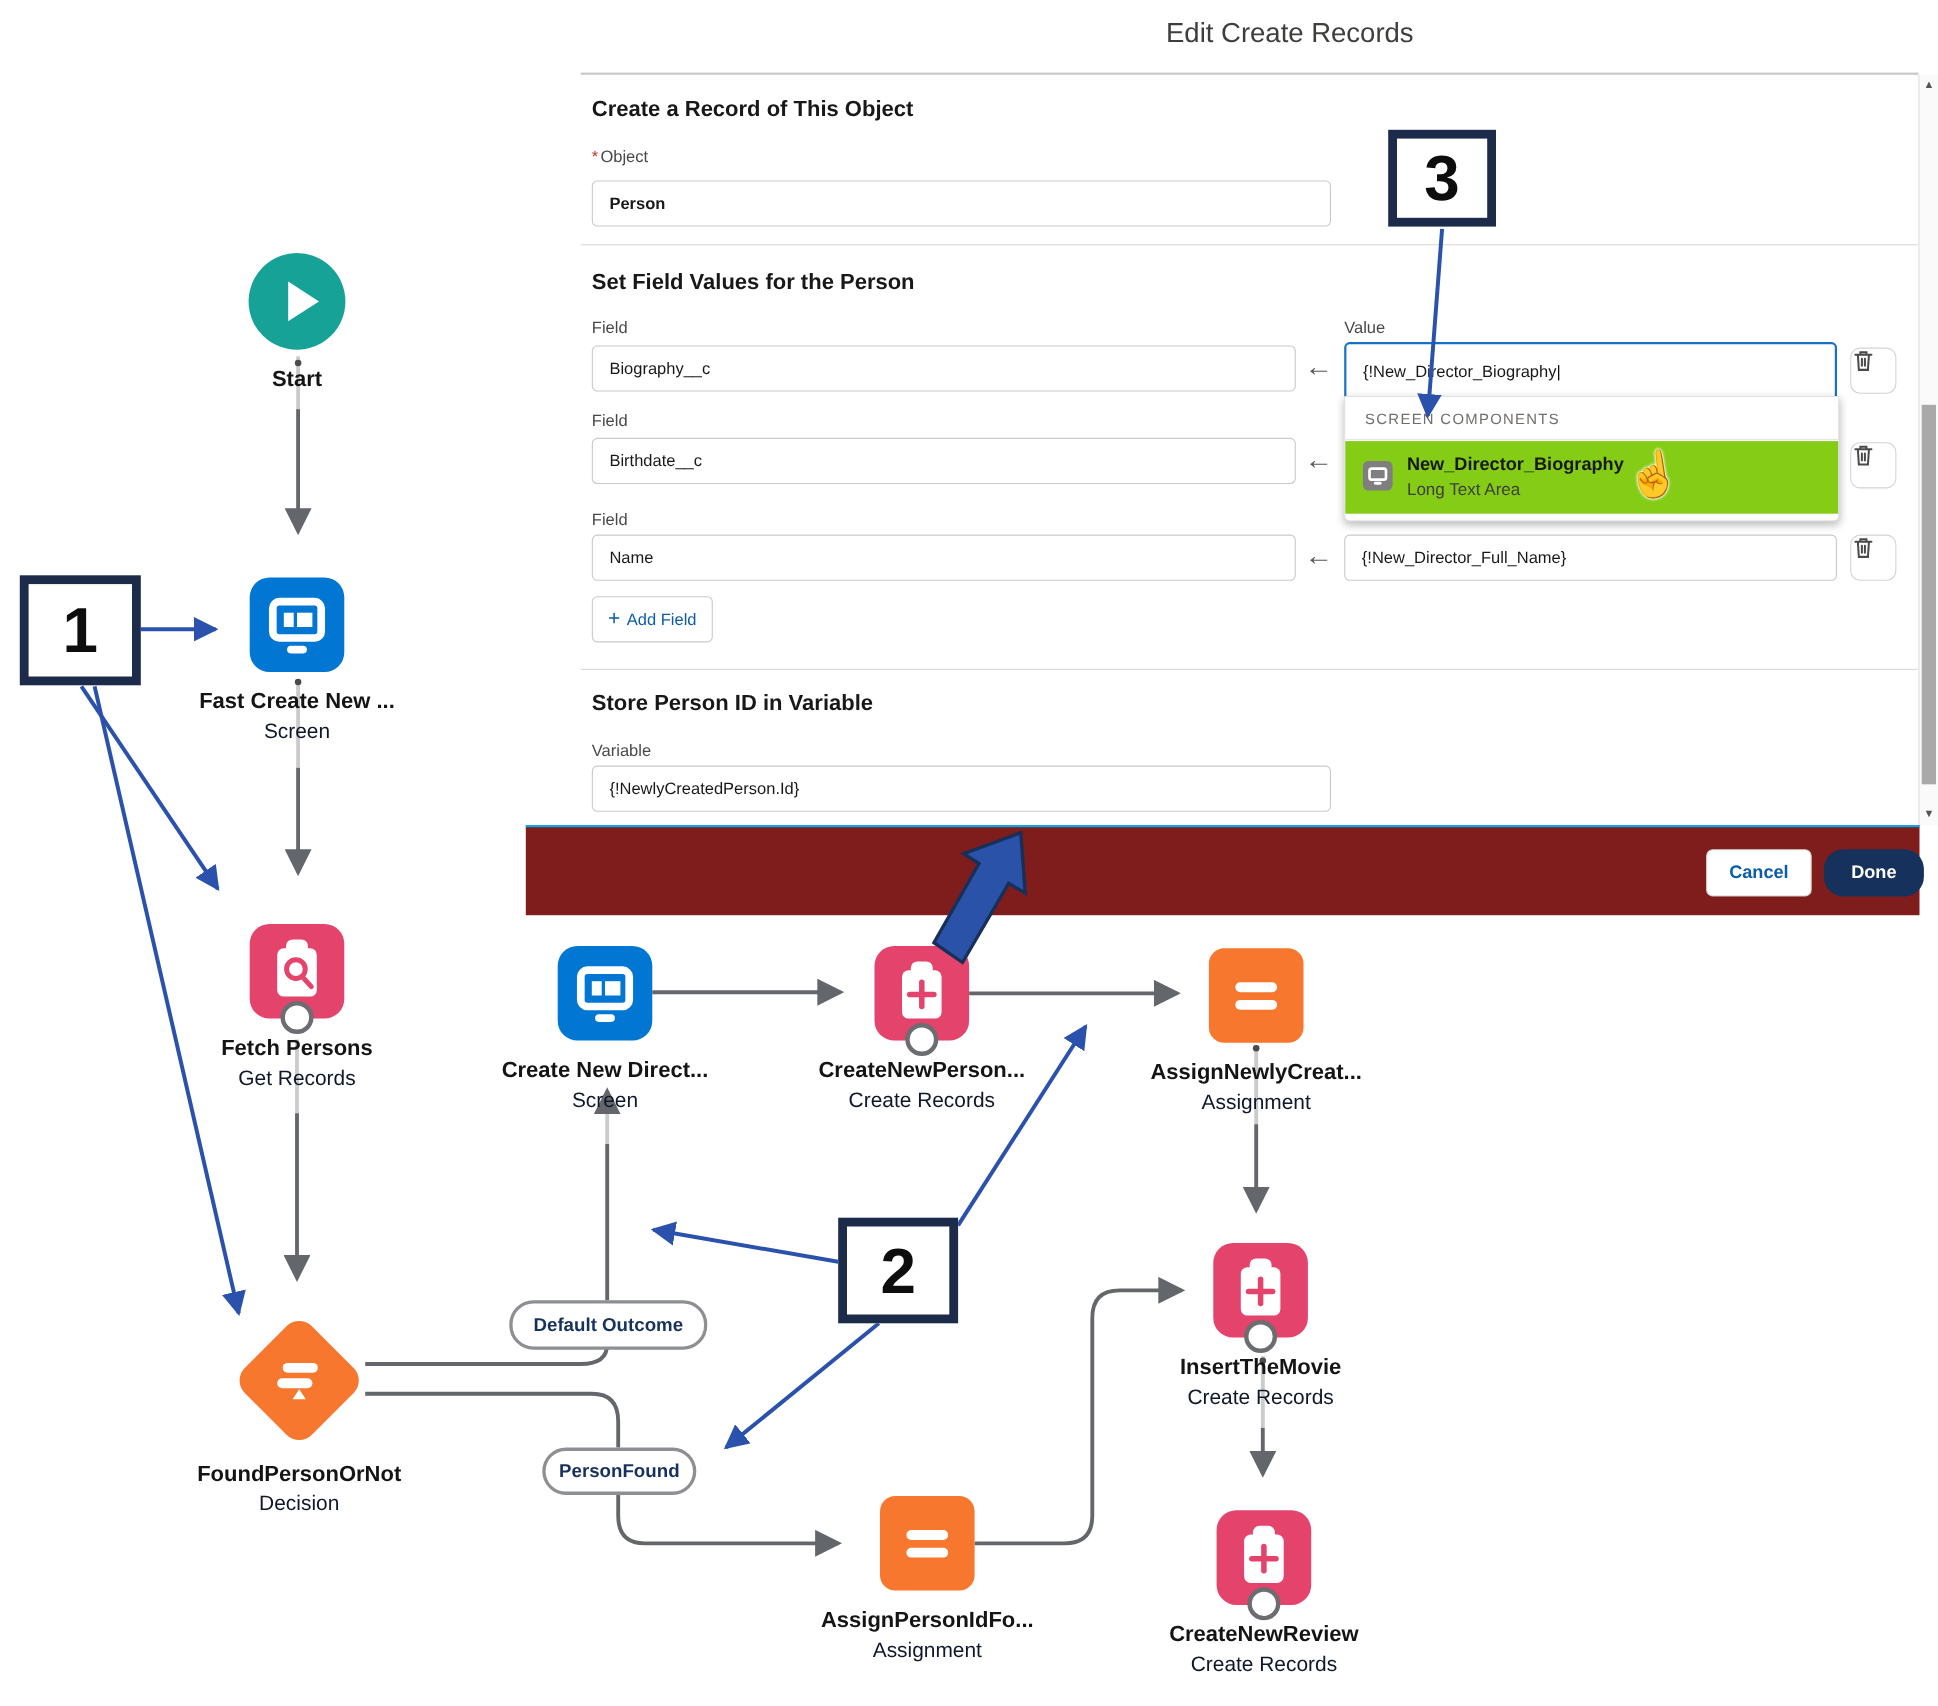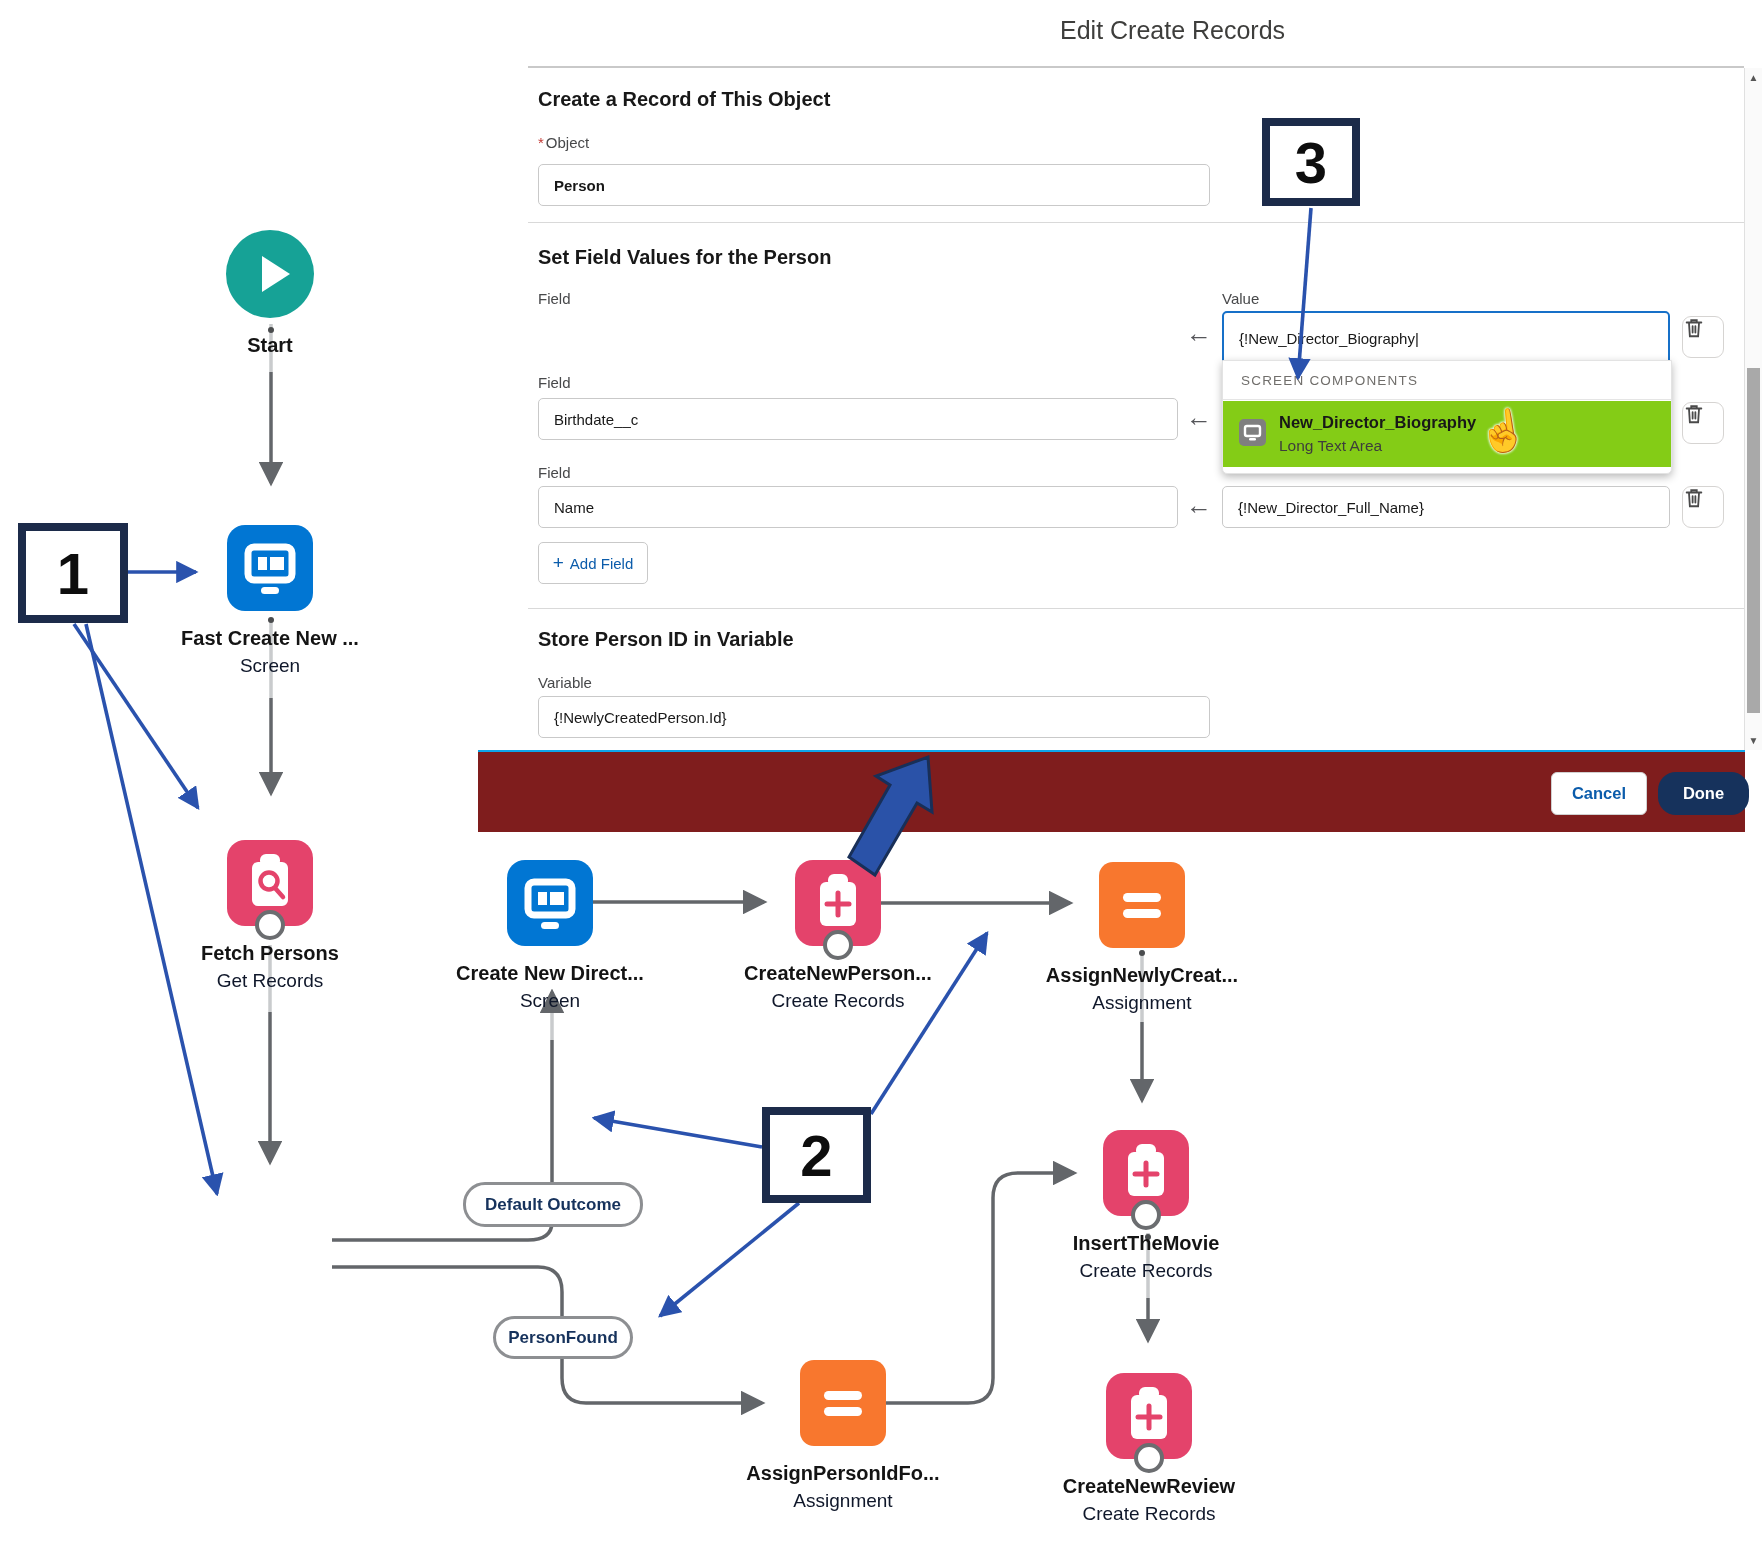--- a/index.html
+++ b/index.html
@@ -173,20 +173,32 @@
         <rect x="33" y="14" width="20" height="13" rx="6" fill="#fff"></rect>
         <circle cx="42" cy="41" r="8.5" fill="none" stroke="#e4436b" stroke-width="4.5"></circle>
         <line x1="48" y1="48" x2="56" y2="57" stroke="#e4436b" stroke-width="4.5" stroke-linecap="round"></line>
       </svg>
       <div class="ring"></div>
     </div>
     <div class="nlabel">Fetch Persons</div>
     <div class="nsub">Get Records</div>
   </div>
 
+  <div class="node n-decision">
+    <div class="diamond-wrap">
+      <div class="diamond"></div>
+      <svg class="diamond-glyph" width="86" height="86">
+        <rect x="28" y="27" width="32" height="9" rx="4.5" fill="#fff"></rect>
+        <rect x="23" y="41" width="32" height="9" rx="4.5" fill="#fff"></rect>
+        <polygon points="37,60 49,60 43,51" fill="#fff"></polygon>
+      </svg>
+    </div>
+    <div class="nlabel">FoundPersonOrNot</div>
+    <div class="nsub">Decision</div>
+  </div>
 
   <div class="node n-cnd">
     <div class="icon blue">
       <svg width="86" height="86">
         <rect x="21" y="22" width="44" height="33" rx="6" fill="none" stroke="#fff" stroke-width="7"></rect>
         <rect x="31" y="32" width="9" height="13" fill="#fff"></rect>
           <rect x="43" y="32" width="14" height="13" fill="#fff"></rect>
         <rect x="34" y="62" width="18" height="7" rx="3.5" fill="#fff"></rect>
       </svg>
     </div>
@@ -268,20 +280,23 @@
     </div>
     <div class="tinput bold" style="left:68px;top:164px;width:672px;height:42px;">
       <span>Person</span>
     </div>
     <div class="rule rule-2"></div>
 
     <div class="sec-h" style="left:68px;top:246px;">Set Field Values for the Person</div>
 
     <div class="flabel" style="left:68px;top:290px;">Field</div>
     <div class="flabel" style="left:752px;top:290px;">Value</div>
+    <div class="tinput" style="left:68px;top:314px;width:640px;height:42px;">
+      <span>Biography__c</span>
+    </div>
     <div class="maparrow" style="left:716px;top:318px;">←</div>
     <div class="tinput focused" style="left:752px;top:311px;width:448px;height:54px;">
       <span>{!New_Director_Biography</span>
         <span class="cursorbar">|</span>
     </div>
     <div class="trash-btn" style="left:1212px;top:316px;">
       <svg width="22" height="22" viewBox="0 0 24 24">
         <path d="M4 6 H20 M9 6 V3.5 H15 V6 M6.5 6 L7.5 21 H16.5 L17.5 6 M10.5 10 V17 M13.5 10 V17" stroke="#4a4a4a" stroke-width="2" fill="none" stroke-linecap="round"></path>
       </svg>
     </div>

